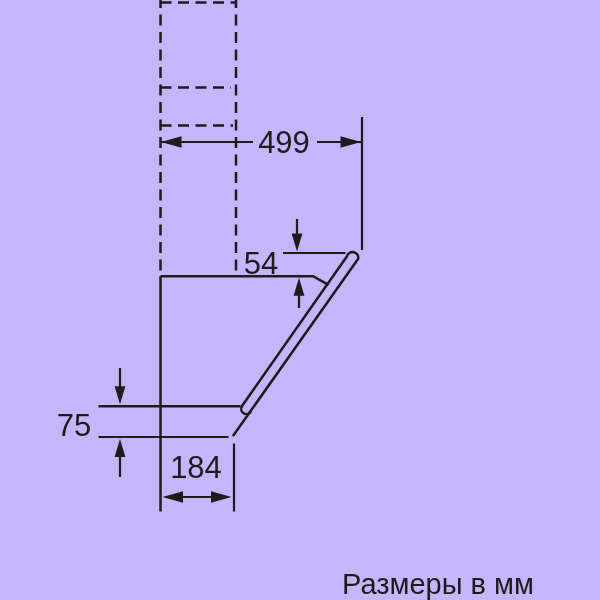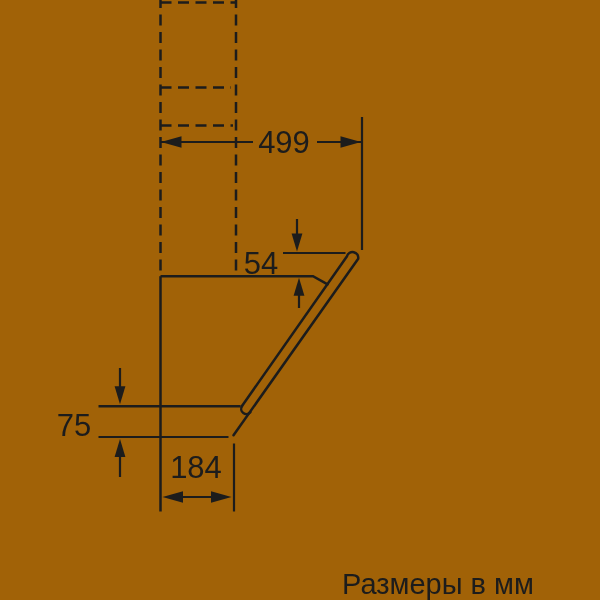--- a/index.html
+++ b/index.html
@@ -4,21 +4,21 @@
 <style>
   html, body {
     margin: 0;
     padding: 0;
     background: #ffffff;
   }
   .stage {
     position: relative;
     width: 600px;
     height: 600px;
-    background: #a16207;
+    background: #c4b5fd;
     overflow: hidden;
   }
   svg { display: block; }
   
   .ln {
     stroke: currentColor;
     stroke-width: 2.5;
     fill: none;
   }
   .round { stroke-linecap: round; stroke-linejoin: round; }

